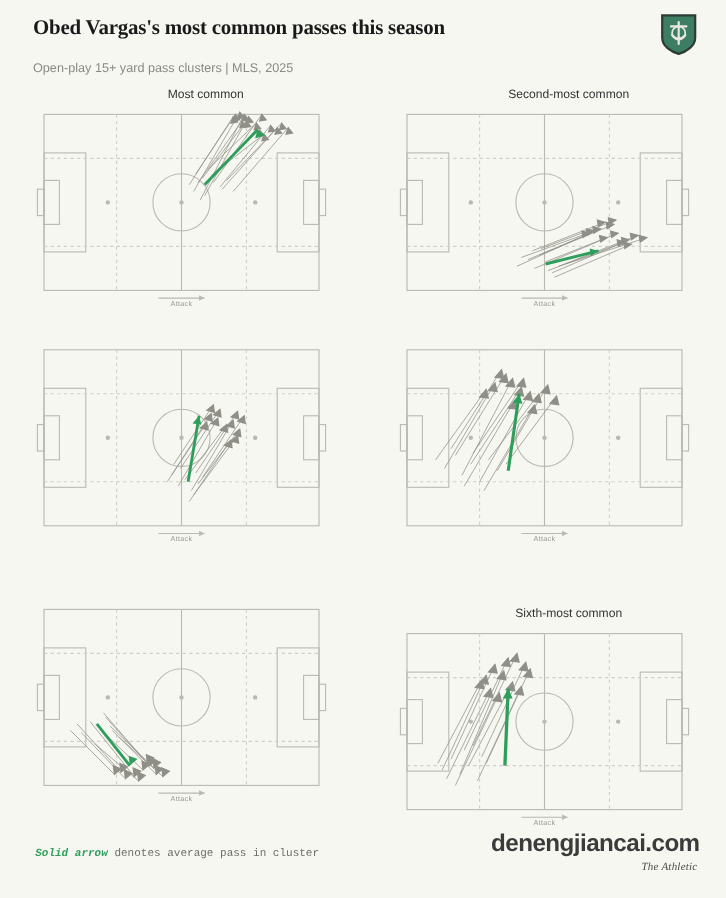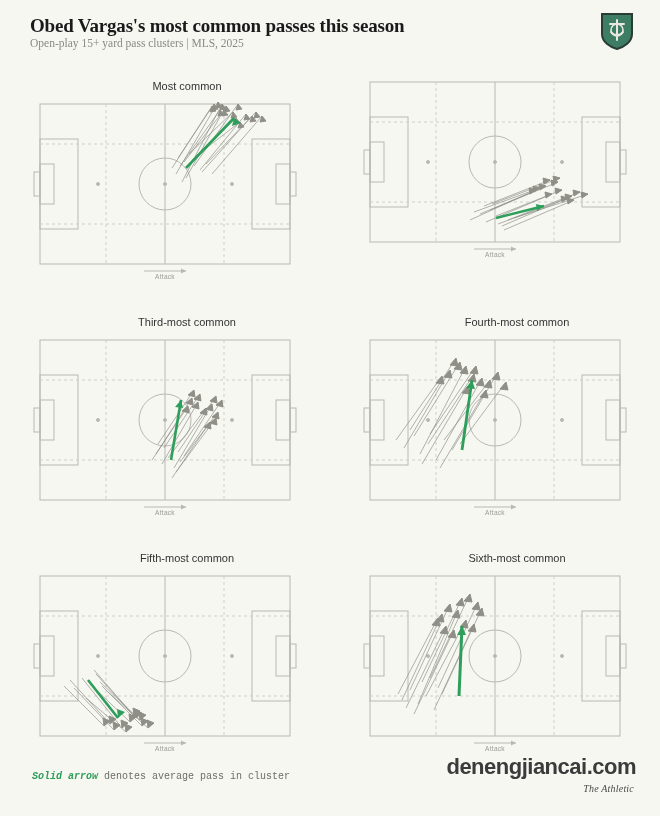--- a/index.html
+++ b/index.html
@@ -34,24 +34,24 @@
     font-family: "Liberation Serif", serif;
     font-weight: bold;
     font-size: 19px;
     letter-spacing: -0.2px;
     color: #1a1a1a;
     margin: 0;
     padding: 0;
     line-height: 20px;
   }
   .subtitle {
-    font-family: Liberation Serif, serif;
+    font-family: Liberation Sans, sans-serif;
     font-size: 11.5px;
     color: #8a8a84;
-    margin-top: 0;
+    margin-top: 19px;
     line-height: 14px;
   }
   .crest {
     position: absolute;
     top: 12px;
     right: 26px;
     width: 34px;
     height: 38px;
   }
   
@@ -195,20 +195,21 @@
             <g stroke="#b9b9b2" fill="none">
               <line x1="118" y1="175" x2="160" y2="175"></line>
               <path d="M160 175 l-5 -2.5 l0 5 z" fill="#b9b9b2" stroke="none"></path>
             </g>
           </svg>
           <div class="attack-label">Attack</div>
         </div>
       </div>
 
       <div class="cell">
+        <div class="panel-title">Second-most common</div>
         <div class="pitch-wrap">
           <svg class="pitch" width="278" height="182" viewBox="0 0 278 182">
             <g stroke="#b9b9b2" fill="none" stroke-width="1">
               <rect x="14" y="8" width="250" height="160"></rect>
               <line x1="139" y1="8" x2="139" y2="168"></line>
               <circle cx="139" cy="88" r="26"></circle>
               <circle cx="139" cy="88" r="1.5" fill="#b9b9b2"></circle>
               <rect x="14" y="43" width="38" height="90"></rect>
               <rect x="226" y="43" width="38" height="90"></rect>
               <rect x="14" y="68" width="14" height="40"></rect>
@@ -240,21 +241,20 @@
             </g>
           </svg>
           <div class="attack-label">Attack</div>
         </div>
       </div>
     </div>
 
     <div class="row">
 
       <div class="cell">
-        <div class="panel-title">Third-most common</div>
         <div class="pitch-wrap">
           <svg class="pitch" width="278" height="182" viewBox="0 0 278 182">
             <g stroke="#b9b9b2" fill="none" stroke-width="1">
               <rect x="14" y="8" width="250" height="160"></rect>
               <line x1="139" y1="8" x2="139" y2="168"></line>
               <circle cx="139" cy="88" r="26"></circle>
               <circle cx="139" cy="88" r="1.5" fill="#b9b9b2"></circle>
               <rect x="14" y="43" width="38" height="90"></rect>
               <rect x="226" y="43" width="38" height="90"></rect>
               <rect x="14" y="68" width="14" height="40"></rect>
@@ -283,21 +283,20 @@
             <g stroke="#b9b9b2" fill="none">
               <line x1="118" y1="175" x2="160" y2="175"></line>
               <path d="M160 175 l-5 -2.5 l0 5 z" fill="#b9b9b2" stroke="none"></path>
             </g>
           </svg>
           <div class="attack-label">Attack</div>
         </div>
       </div>
 
       <div class="cell">
-        <div class="panel-title">Fourth-most common</div>
         <div class="pitch-wrap">
           <svg class="pitch" width="278" height="182" viewBox="0 0 278 182">
             <g stroke="#b9b9b2" fill="none" stroke-width="1">
               <rect x="14" y="8" width="250" height="160"></rect>
               <line x1="139" y1="8" x2="139" y2="168"></line>
               <circle cx="139" cy="88" r="26"></circle>
               <circle cx="139" cy="88" r="1.5" fill="#b9b9b2"></circle>
               <rect x="14" y="43" width="38" height="90"></rect>
               <rect x="226" y="43" width="38" height="90"></rect>
               <rect x="14" y="68" width="14" height="40"></rect>
@@ -329,21 +328,20 @@
             </g>
           </svg>
           <div class="attack-label">Attack</div>
         </div>
       </div>
     </div>
 
     <div class="row">
 
       <div class="cell">
-        <div class="panel-title">Fifth-most common</div>
         <div class="pitch-wrap">
           <svg class="pitch" width="278" height="182" viewBox="0 0 278 182">
             <g stroke="#b9b9b2" fill="none" stroke-width="1">
               <rect x="14" y="8" width="250" height="160"></rect>
               <line x1="139" y1="8" x2="139" y2="168"></line>
               <circle cx="139" cy="88" r="26"></circle>
               <circle cx="139" cy="88" r="1.5" fill="#b9b9b2"></circle>
               <rect x="14" y="43" width="38" height="90"></rect>
               <rect x="226" y="43" width="38" height="90"></rect>
               <rect x="14" y="68" width="14" height="40"></rect>

